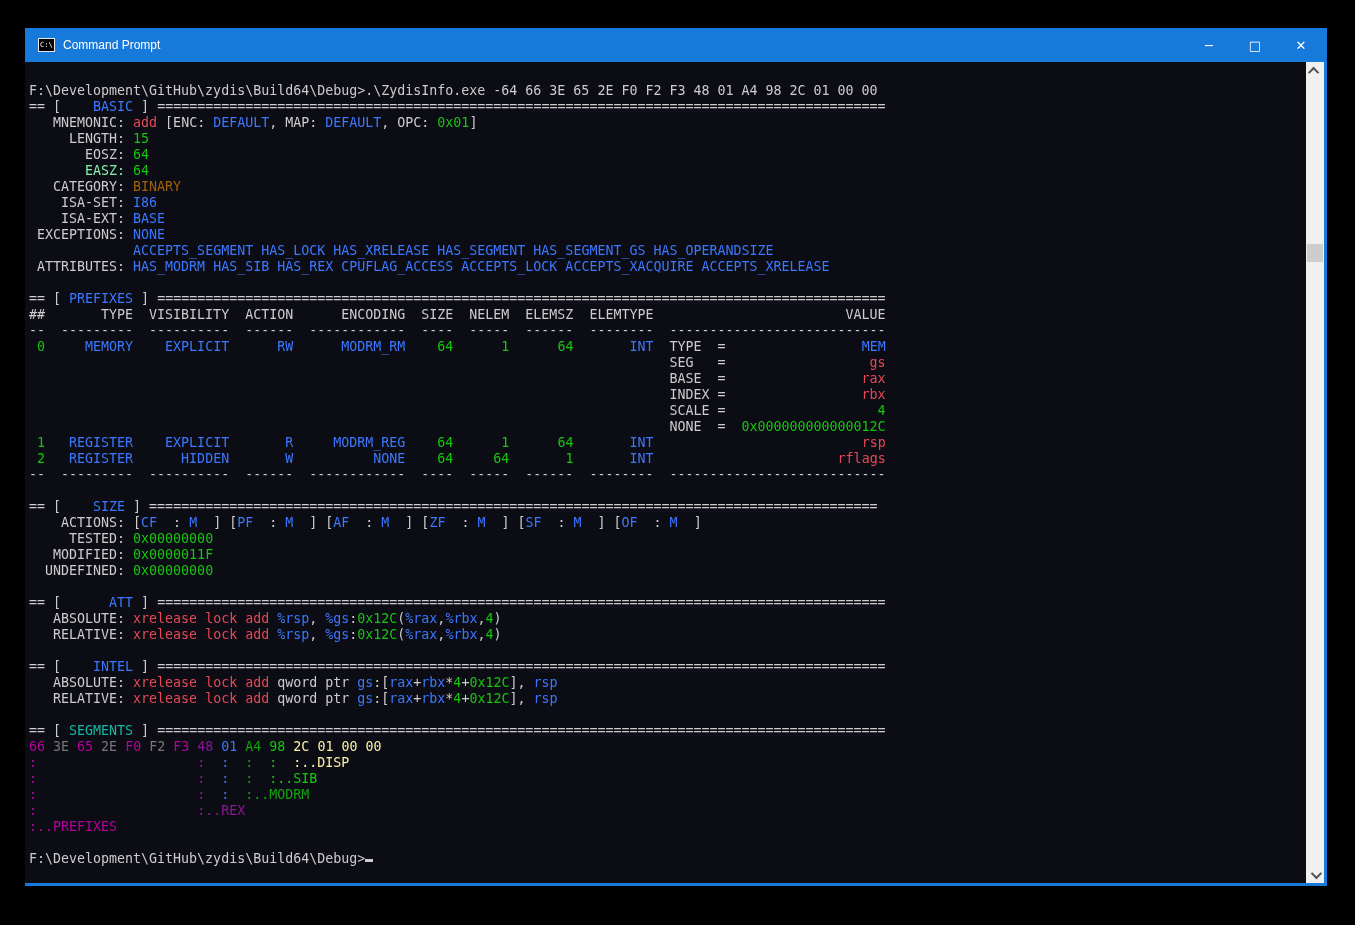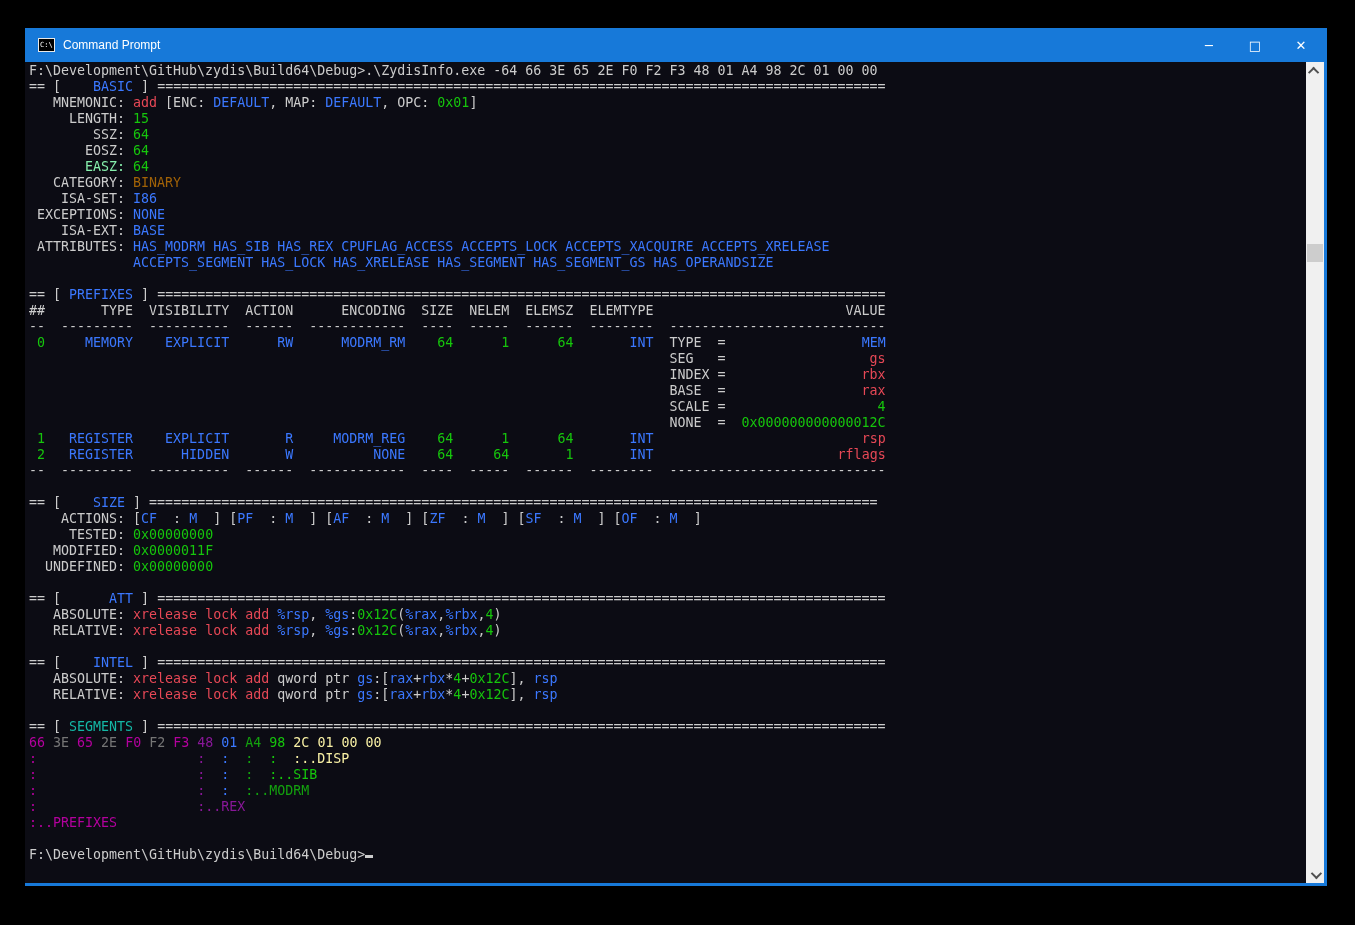--- a/index.html
+++ b/index.html
@@ -8,21 +8,21 @@
   .titlebar{height:34px;background:#1779D9;display:flex;align-items:center;
             font-family:"Liberation Sans",sans-serif;color:#fff;}
   .cmd-icon{width:17px;height:14px;background:#000;border:1px solid #e8e8e8;margin:0 8px 0 13px;
             font-family:"DejaVu Sans Mono",monospace;font-size:7px;line-height:13px;color:#fff;
             text-align:left;padding-left:1px;box-sizing:border-box;}
   .title-text{font-size:12px;flex:1;}
   .controls{display:flex;height:100%;}
   .ctrl{width:46px;height:100%;display:flex;align-items:center;justify-content:center;
         font-size:13px;color:#fff;font-family:"DejaVu Sans",sans-serif;}
   .win-body{display:flex;height:calc(100% - 34px);}
-  .console{flex:1;padding:1px 0 0 4px;overflow:hidden;
+  .console{flex:1;padding:21px 0 0 4px;overflow:hidden;
            font-family:"DejaVu Sans Mono",monospace;font-size:13.3px;line-height:16px;}
   .line{white-space:pre;height:16px;}
   .cursor{display:inline-block;width:8px;height:3px;background:#CCCCCC;transform:translateY(-1px);}
   .scrollbar{width:18px;background:#F0F0F0;position:relative;}
   .sb-btn{position:absolute;left:0;width:18px;height:17px;display:flex;align-items:center;justify-content:center;}
   .sb-up{top:0;}
   .sb-down{bottom:0;}
   .chev{width:6px;height:6px;border-top:2px solid #505050;border-left:2px solid #505050;}
   .sb-up .chev{transform:rotate(45deg) translateY(2px);}
   .sb-down .chev{transform:rotate(225deg) translateY(2px);}
@@ -40,37 +40,36 @@
       <div class="ctrl">□</div>
       <div class="ctrl">✕</div>
     </div>
   </div>
   <div class="win-body">
     <div class="console">
         <div class="line"><span style="color: rgb(204, 204, 204);">F:\Development\GitHub\zydis\Build64\Debug&gt;.\ZydisInfo.exe -64 66 3E 65 2E F0 F2 F3 48 01 A4 98 2C 01 00 00</span></div>
         <div class="line"><span style="color: rgb(204, 204, 204);">== [</span><span style="color: rgb(59, 120, 255);">    BASIC</span><span style="color: rgb(204, 204, 204);"> ] </span><span style="color: rgb(204, 204, 204);">===========================================================================================</span></div>
         <div class="line"><span style="color: rgb(204, 204, 204);">   MNEMONIC: </span><span style="color: rgb(231, 72, 86);">add</span><span style="color: rgb(204, 204, 204);"> [ENC: </span><span style="color: rgb(59, 120, 255);">DEFAULT</span><span style="color: rgb(204, 204, 204);">, MAP: </span><span style="color: rgb(59, 120, 255);">DEFAULT</span><span style="color: rgb(204, 204, 204);">, OPC: </span><span style="color: rgb(22, 198, 12);">0x01</span><span style="color: rgb(204, 204, 204);">]</span></div>
         <div class="line"><span style="color: rgb(204, 204, 204);">     LENGTH: </span><span style="color: rgb(22, 198, 12);">15</span></div>
-        <div class="line"><span style="color: rgb(204, 204, 204);">        SSZ: </span><span style="color: rgb(22, 198, 12);">64</span></div>
         <div class="line"><span style="color: rgb(204, 204, 204);">       EOSZ: </span><span style="color: rgb(22, 198, 12);">64</span></div>
         <div class="line"><span style="color: #86efac;">       EASZ: </span><span style="color: rgb(22, 198, 12);">64</span></div>
         <div class="line"><span style="color: rgb(204, 204, 204);">   CATEGORY: </span><span style="color: #a16207;">BINARY</span></div>
         <div class="line"><span style="color: rgb(204, 204, 204);">    ISA-SET: </span><span style="color: rgb(59, 120, 255);">I86</span></div>
+        <div class="line"><span style="color: rgb(204, 204, 204);">    ISA-EXT: </span><span style="color: rgb(59, 120, 255);">BASE</span></div>
         <div class="line"><span style="color: rgb(204, 204, 204);"> EXCEPTIONS: </span><span style="color: rgb(59, 120, 255);">NONE</span></div>
-        <div class="line"><span style="color: rgb(204, 204, 204);">    ISA-EXT: </span><span style="color: rgb(59, 120, 255);">BASE</span></div>
+        <div class="line"><span style="color: rgb(204, 204, 204);">             </span><span style="color: rgb(59, 120, 255);">ACCEPTS_SEGMENT HAS_LOCK HAS_XRELEASE HAS_SEGMENT HAS_SEGMENT_GS HAS_OPERANDSIZE</span></div>
         <div class="line"><span style="color: rgb(204, 204, 204);"> ATTRIBUTES: </span><span style="color: rgb(59, 120, 255);">HAS_MODRM HAS_SIB HAS_REX CPUFLAG_ACCESS ACCEPTS_LOCK ACCEPTS_XACQUIRE ACCEPTS_XRELEASE</span></div>
-        <div class="line"><span style="color: rgb(204, 204, 204);">             </span><span style="color: rgb(59, 120, 255);">ACCEPTS_SEGMENT HAS_LOCK HAS_XRELEASE HAS_SEGMENT HAS_SEGMENT_GS HAS_OPERANDSIZE</span></div>
         <div class="line"></div>
         <div class="line"><span style="color: rgb(204, 204, 204);">== [</span><span style="color: rgb(59, 120, 255);"> PREFIXES</span><span style="color: rgb(204, 204, 204);"> ] </span><span style="color: rgb(204, 204, 204);">===========================================================================================</span></div>
         <div class="line"><span style="color: rgb(204, 204, 204);">##       TYPE  VISIBILITY  ACTION      ENCODING  SIZE  NELEM  ELEMSZ  ELEMTYPE                        VALUE</span></div>
         <div class="line"><span style="color: rgb(204, 204, 204);">--  ---------  ----------  ------  ------------  ----  -----  ------  --------  ---------------------------</span></div>
         <div class="line"><span style="color: rgb(22, 198, 12);"> 0</span><span style="color: rgb(59, 120, 255);">     MEMORY</span><span style="color: rgb(59, 120, 255);">    EXPLICIT</span><span style="color: rgb(59, 120, 255);">      RW</span><span style="color: rgb(59, 120, 255);">      MODRM_RM</span><span style="color: rgb(22, 198, 12);">    64</span><span style="color: rgb(22, 198, 12);">      1</span><span style="color: rgb(22, 198, 12);">      64</span><span style="color: rgb(59, 120, 255);">       INT</span><span style="color: rgb(204, 204, 204);">  TYPE  =                 </span><span style="color: rgb(59, 120, 255);">MEM</span></div>
         <div class="line"><span style="color: rgb(204, 204, 204);">                                                                                SEG   =                  </span><span style="color: rgb(231, 72, 86);">gs</span></div>
+        <div class="line"><span style="color: rgb(204, 204, 204);">                                                                                BASE  =                 </span><span style="color: rgb(231, 72, 86);">rax</span></div>
         <div class="line"><span style="color: rgb(204, 204, 204);">                                                                                INDEX =                 </span><span style="color: rgb(231, 72, 86);">rbx</span></div>
-        <div class="line"><span style="color: rgb(204, 204, 204);">                                                                                BASE  =                 </span><span style="color: rgb(231, 72, 86);">rax</span></div>
         <div class="line"><span style="color: rgb(204, 204, 204);">                                                                                SCALE =                   </span><span style="color: rgb(22, 198, 12);">4</span></div>
         <div class="line"><span style="color: rgb(204, 204, 204);">                                                                                NONE  =  </span><span style="color: rgb(22, 198, 12);">0x000000000000012C</span></div>
         <div class="line"><span style="color: rgb(22, 198, 12);"> 1</span><span style="color: rgb(59, 120, 255);">   REGISTER</span><span style="color: rgb(59, 120, 255);">    EXPLICIT</span><span style="color: rgb(59, 120, 255);">       R</span><span style="color: rgb(59, 120, 255);">     MODRM_REG</span><span style="color: rgb(22, 198, 12);">    64</span><span style="color: rgb(22, 198, 12);">      1</span><span style="color: rgb(22, 198, 12);">      64</span><span style="color: rgb(59, 120, 255);">       INT</span><span style="color: rgb(204, 204, 204);">                          </span><span style="color: rgb(231, 72, 86);">rsp</span></div>
         <div class="line"><span style="color: rgb(22, 198, 12);"> 2</span><span style="color: rgb(59, 120, 255);">   REGISTER</span><span style="color: rgb(59, 120, 255);">      HIDDEN</span><span style="color: rgb(59, 120, 255);">       W</span><span style="color: rgb(59, 120, 255);">          NONE</span><span style="color: rgb(22, 198, 12);">    64</span><span style="color: rgb(22, 198, 12);">     64</span><span style="color: rgb(22, 198, 12);">       1</span><span style="color: rgb(59, 120, 255);">       INT</span><span style="color: rgb(204, 204, 204);">                       </span><span style="color: rgb(231, 72, 86);">rflags</span></div>
         <div class="line"><span style="color: rgb(204, 204, 204);">--  ---------  ----------  ------  ------------  ----  -----  ------  --------  ---------------------------</span></div>
         <div class="line"></div>
         <div class="line"><span style="color: rgb(204, 204, 204);">== [</span><span style="color: rgb(59, 120, 255);">    SIZE</span><span style="color: rgb(204, 204, 204);"> ] </span><span style="color: rgb(204, 204, 204);">===========================================================================================</span></div>
         <div class="line"><span style="color: rgb(204, 204, 204);">    ACTIONS: </span><span style="color: rgb(204, 204, 204);">[</span><span style="color: rgb(59, 120, 255);">CF</span><span style="color: rgb(204, 204, 204);">  : </span><span style="color: rgb(59, 120, 255);">M</span><span style="color: rgb(204, 204, 204);">  ] [</span><span style="color: rgb(59, 120, 255);">PF</span><span style="color: rgb(204, 204, 204);">  : </span><span style="color: rgb(59, 120, 255);">M</span><span style="color: rgb(204, 204, 204);">  ] [</span><span style="color: rgb(59, 120, 255);">AF</span><span style="color: rgb(204, 204, 204);">  : </span><span style="color: rgb(59, 120, 255);">M</span><span style="color: rgb(204, 204, 204);">  ] [</span><span style="color: rgb(59, 120, 255);">ZF</span><span style="color: rgb(204, 204, 204);">  : </span><span style="color: rgb(59, 120, 255);">M</span><span style="color: rgb(204, 204, 204);">  ] [</span><span style="color: rgb(59, 120, 255);">SF</span><span style="color: rgb(204, 204, 204);">  : </span><span style="color: rgb(59, 120, 255);">M</span><span style="color: rgb(204, 204, 204);">  ] [</span><span style="color: rgb(59, 120, 255);">OF</span><span style="color: rgb(204, 204, 204);">  : </span><span style="color: rgb(59, 120, 255);">M</span><span style="color: rgb(204, 204, 204);">  ]</span></div>
         <div class="line"><span style="color: rgb(204, 204, 204);">     TESTED: </span><span style="color: rgb(22, 198, 12);">0x00000000</span></div>
         <div class="line"><span style="color: rgb(204, 204, 204);">   MODIFIED: </span><span style="color: rgb(22, 198, 12);">0x0000011F</span></div>

